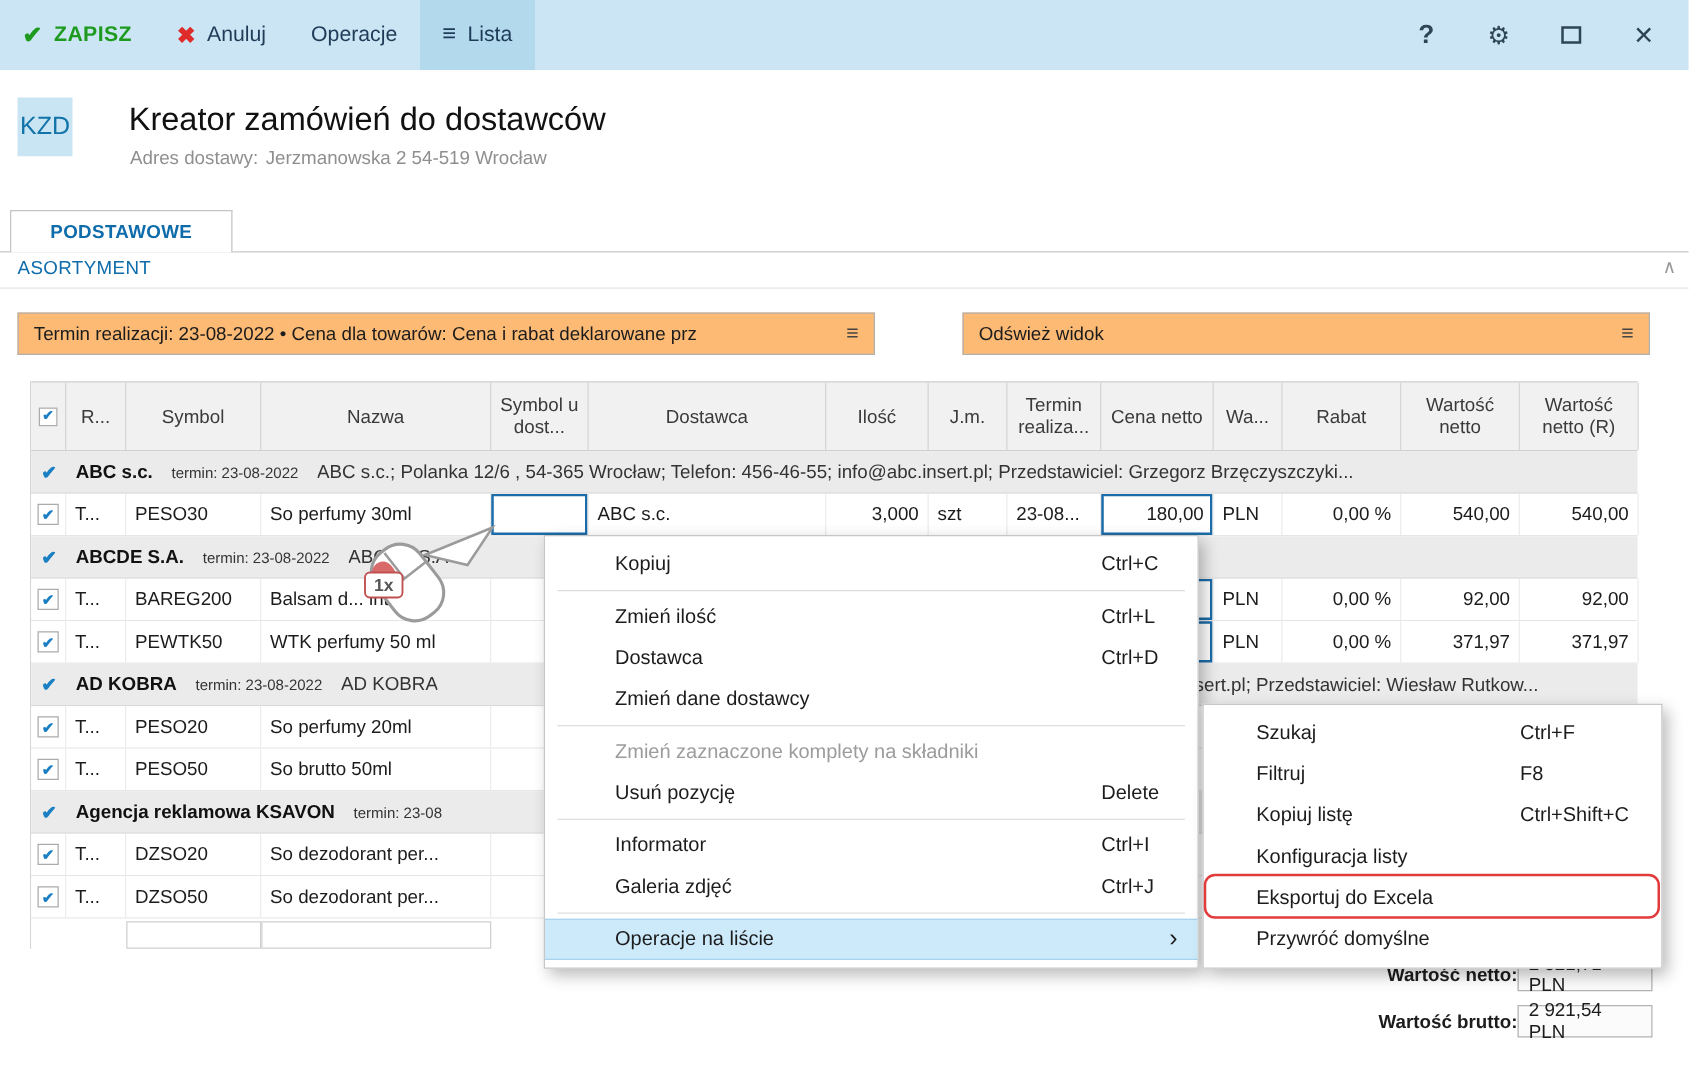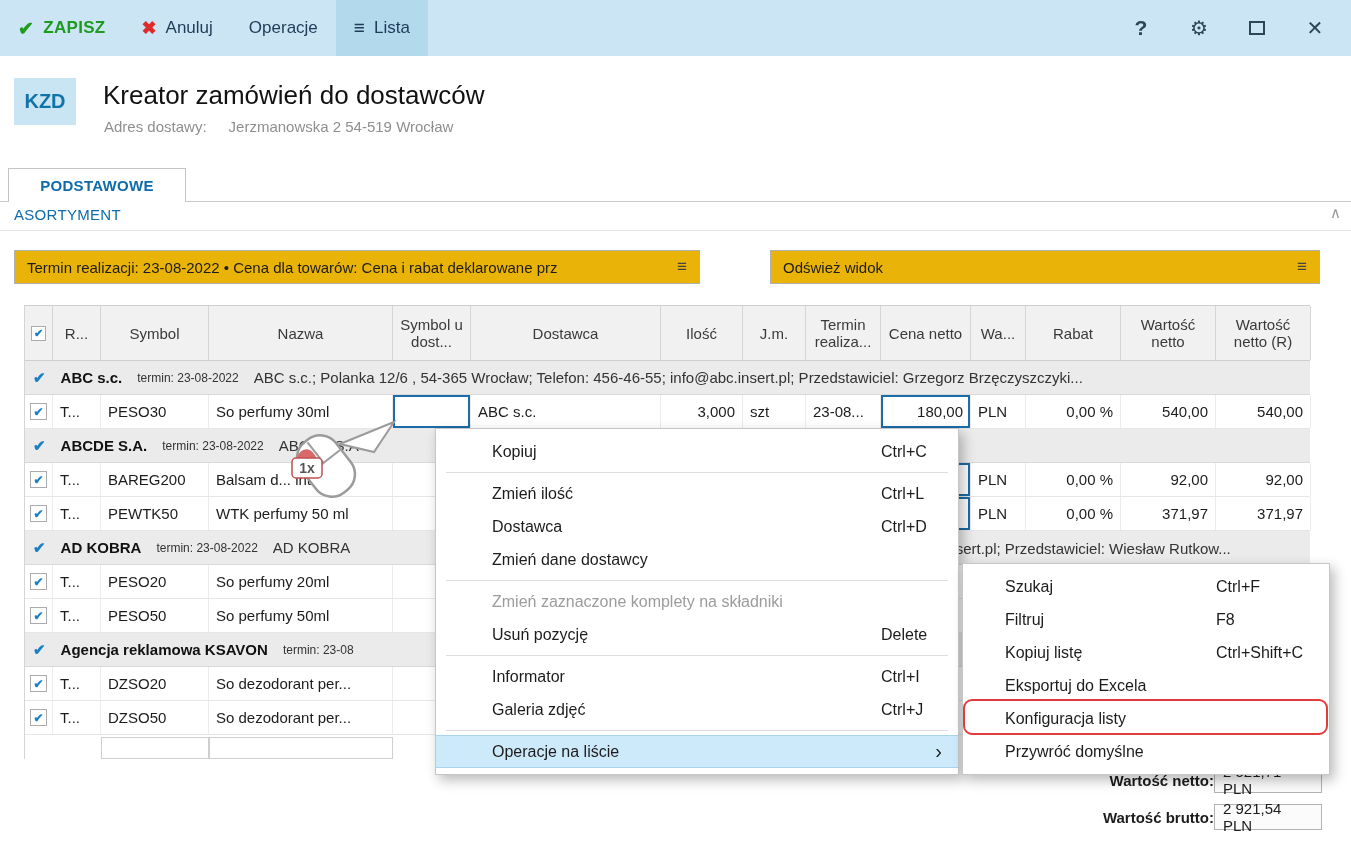--- a/index.html
+++ b/index.html
@@ -14,34 +14,34 @@
   .tb-cancel .ic{color:#e02b2b;font-size:18px;font-weight:bold}
   .tb-lista{background:#b2d9ec}
   .tb-lista .ic{font-size:19px;color:#1f3b57}
   .tb-right{margin-left:auto;display:flex;align-items:center;gap:34px;padding-right:24px}
   .win-ic{font-size:20px;color:#2e4457;cursor:pointer;display:flex;align-items:center;justify-content:center;width:24px;height:24px}
   .win-ic.help{font-weight:bold;font-size:21px}
   .maxbox{width:16px;height:14px;border:2px solid #2e4457}
 
   
   .hdr{position:absolute;left:0;top:56px;width:1351px;height:104px;background:#fff}
-  .kzd{position:absolute;left:14px;top:22px;width:62px;height:47px;background:#c9e5f4;color:#1173a9;font-size:20px;font-weight:bold;display:flex;align-items:center;justify-content:center}
+  .kzd{position:absolute;left:14px;top:22px;width:44px;height:47px;background:#c9e5f4;color:#1173a9;font-size:20px;font-weight:normal;display:flex;align-items:center;justify-content:center}
   .title{position:absolute;left:103px;top:24px;font-size:26px;color:#111}
-  .subtitle{position:absolute;left:104px;top:62px;font-size:15px;color:#8f8f8f;display:flex;gap:22px}
+  .subtitle{position:absolute;left:104px;top:62px;font-size:15px;color:#8f8f8f;display:flex;gap:6px}
   .hdr-total{position:absolute;right:16px;top:24px;font-size:26px;color:#111}
 
   
   .tabline{position:absolute;left:0;top:201px;width:1351px;height:1px;background:#c9c9c9}
   .tab{position:absolute;left:8px;top:168px;width:178px;height:34px;background:#fff;border:1px solid #c4c4c4;border-bottom:none;display:flex;align-items:center;justify-content:center;font-size:15px;font-weight:bold;color:#0e6cab;letter-spacing:.3px;z-index:2;cursor:pointer}
   .subtab{position:absolute;left:14px;top:206px;font-size:15px;font-weight:normal;color:#0e6cab;letter-spacing:.3px;cursor:pointer}
   .tabline2{position:absolute;left:0;top:230px;width:1351px;height:1px;background:#e6e6e6}
   .scroll-up{position:absolute;right:10px;top:204px;font-size:15px;color:#9a9a9a;cursor:pointer}
 
   
-  .fbox{position:absolute;top:250px;height:34px;border:1px solid #b0b0b0;background:#eab308;display:flex;align-items:center;font-size:15px;color:#1c1c1c;padding:0 12px;overflow:hidden;white-space:nowrap;cursor:pointer}
+  .fbox{position:absolute;top:250px;height:34px;border:1px solid #b0b0b0;background:#fdba74;display:flex;align-items:center;font-size:15px;color:#1c1c1c;padding:0 12px;overflow:hidden;white-space:nowrap;cursor:pointer}
   .fbox .txt{overflow:hidden;white-space:nowrap;flex:1}
   .fbox .ic{margin-left:10px;font-size:17px;color:#444;flex:none}
   .fbox.left{left:14px;width:686px}
   .fbox.right{left:770px;width:550px}
 
   
   .table{position:absolute;left:24px;top:305px;width:1286px;border-left:1px solid #d5d5d5;z-index:1}
   .thead{display:flex;height:56px;background:#f1f1f1;border-top:1px solid #cfcfcf;border-bottom:1px solid #cfcfcf}
   .th{flex:none;display:flex;align-items:center;justify-content:center;text-align:center;font-size:15px;color:#3a3a3a;border-right:1px solid #d5d5d5;padding:2px 3px;line-height:17px;cursor:pointer}
   .w0{width:28px}.w1{width:48px}.w2{width:108px}.w3{width:184px}.w4{width:78px}.w5{width:190px}.w6{width:82px}.w7{width:63px}.w8{width:75px}.w9{width:90px}.w10{width:55px}.w11{width:95px}.w12{width:95px}.w13{width:95px}
@@ -260,21 +260,21 @@
       <div class="c w12 num"></div>
       <div class="c w13 num"></div>
     </div>
 
     <div class="trow">
       <div class="c w0">
           <span class="cb">✔</span>
         </div>
       <div class="c w1">T...</div>
       <div class="c w2">PESO50</div>
-      <div class="c w3">So perfumy 50ml</div>
+      <div class="c w3">So brutto 50ml</div>
       <div class="c w4"></div>
       <div class="c w5"></div>
       <div class="c w6 num"></div>
       <div class="c w7"></div>
       <div class="c w8"></div>
       <div class="c w9 num"></div>
       <div class="c w10"></div>
       <div class="c w11 num"></div>
       <div class="c w12 num"></div>
       <div class="c w13 num"></div>
@@ -393,25 +393,25 @@
     </div>
     <div class="mi">
       <span class="lbl">Filtruj</span>
       <span class="sc">F8</span>
     </div>
     <div class="mi">
       <span class="lbl">Kopiuj listę</span>
       <span class="sc">Ctrl+Shift+C</span>
     </div>
     <div class="mi">
+      <span class="lbl">Konfiguracja listy</span>
+      <span class="sc"></span>
+    </div>
+    <div class="mi">
       <span class="lbl">Eksportuj do Excela</span>
-      <span class="sc"></span>
-    </div>
-    <div class="mi">
-      <span class="lbl">Konfiguracja listy</span>
       <span class="sc"></span>
     </div>
     <div class="mi">
       <span class="lbl">Przywróć domyślne</span>
       <span class="sc"></span>
     </div>
   </div>
 
   <div class="annot"></div>
 

